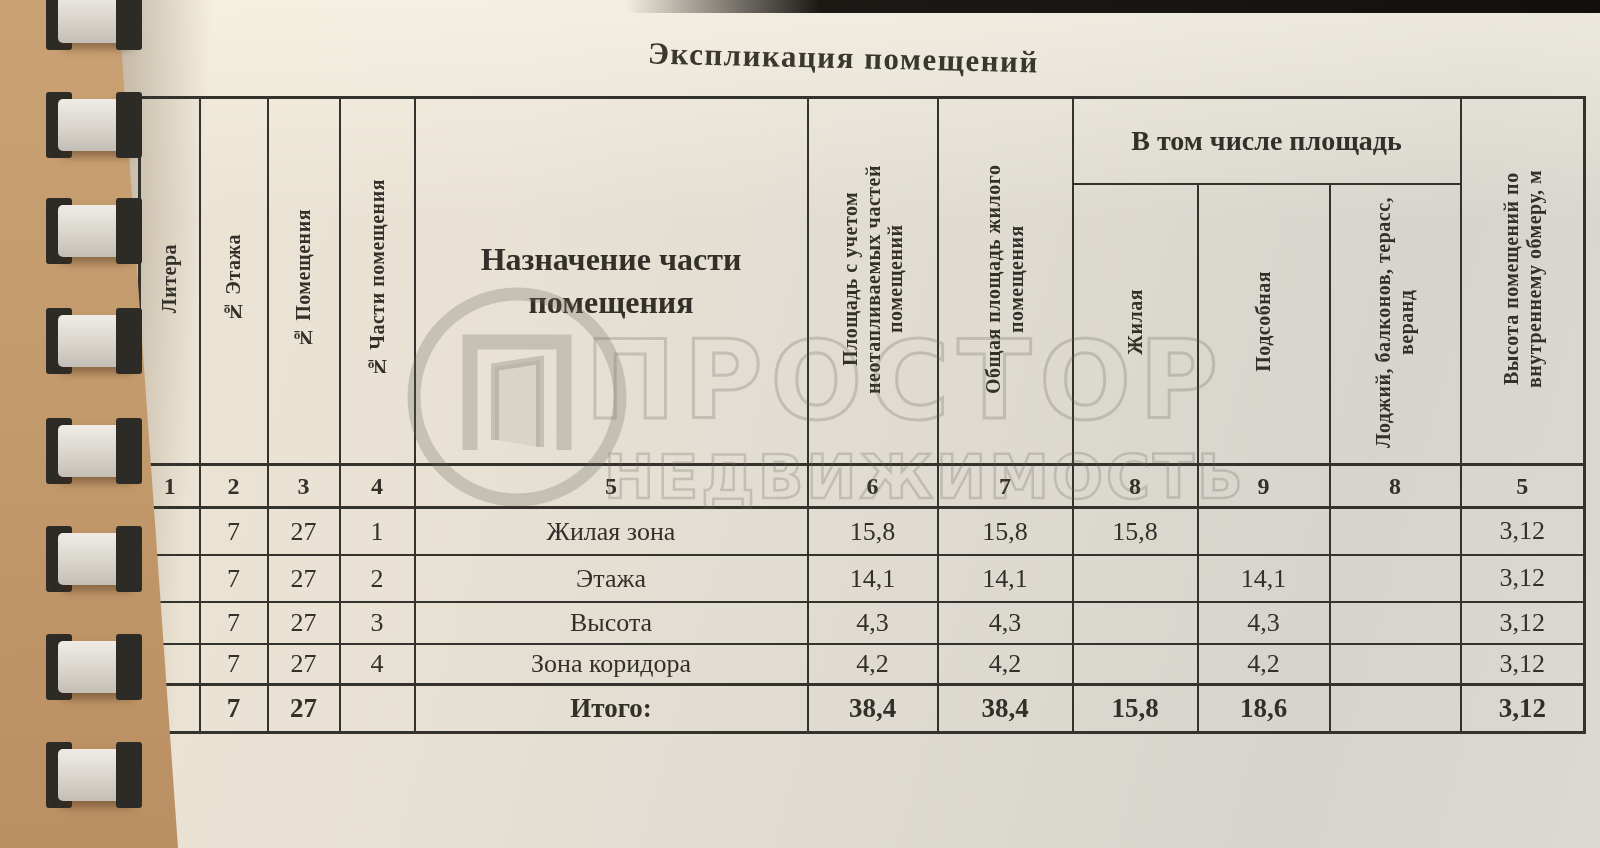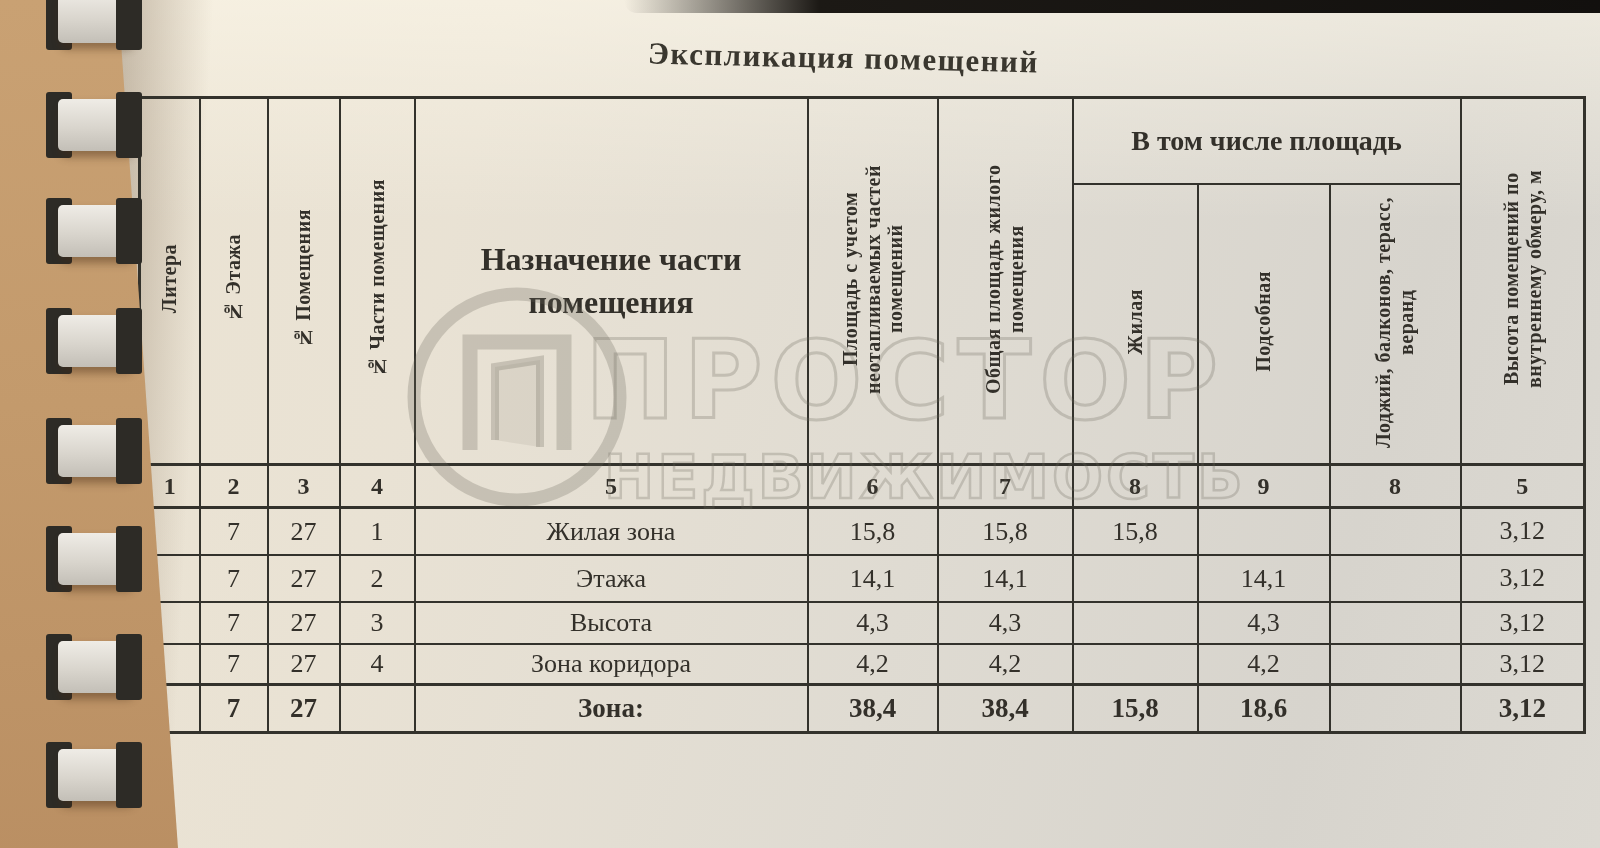--- a/index.html
+++ b/index.html
@@ -184,21 +184,21 @@
       <td></td>
       <td>4,2</td>
       <td></td>
       <td class="low"><span>3,12</span></td>
     </tr>
     <tr class="total">
       <td></td>
       <td>7</td>
       <td>27</td>
       <td></td>
-      <td>Зона:</td>
+      <td>Итого:</td>
       <td>38,4</td>
       <td>38,4</td>
       <td>15,8</td>
       <td>18,6</td>
       <td></td>
       <td class="low"><span>3,12</span></td>
     </tr>
   </tbody>
     </table>
 

